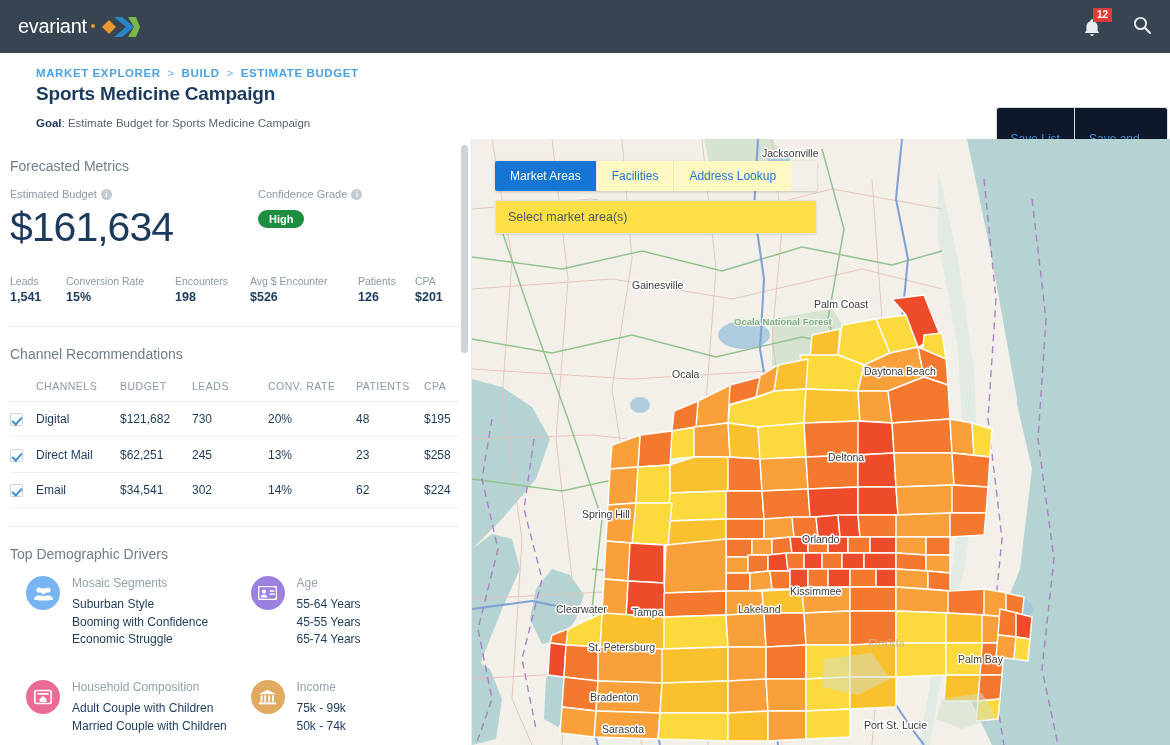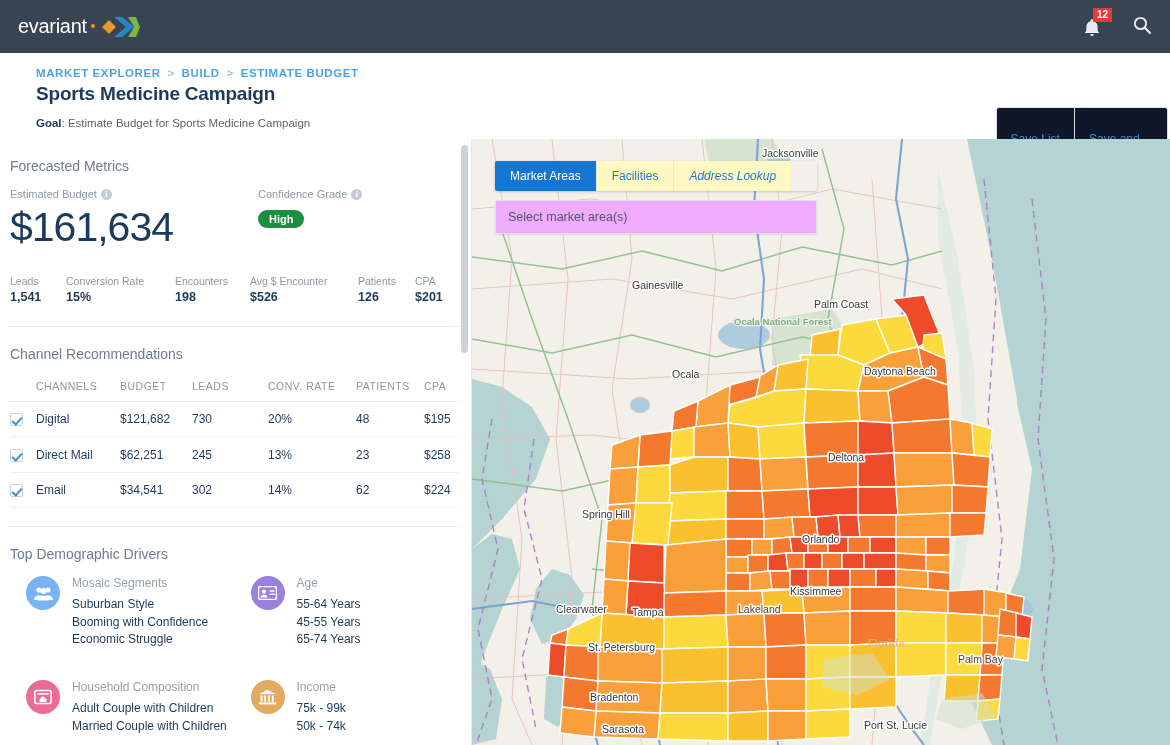--- a/index.html
+++ b/index.html
@@ -132,24 +132,24 @@
     position: absolute; top: 139px; left: 472px; width: 698px; height: 606px;
     overflow: hidden; background: #f1efe9;
   }
   .map svg { position:absolute; top:0; left:0; }
   .map-ctrls { position: absolute; top: 22px; left: 23px; z-index: 30; }
   .tabs { display: flex; box-shadow: 0 1px 3px rgba(0,0,0,.18); border-radius: 2px; overflow:hidden; }
   .tab {
     background:#fef9c3; color:#2179cd; font-size:12px; padding:8px 15px; cursor:pointer;
     border-right:1px solid #e2e6ea;
   }
-  .tab:last-child { border-right:none;font-style:italic; }
+  .tab:last-child { border-right:none; }
   .tab.active { background:#1476d2; color:#fff; }
   .mkt-input {
-    margin-top: 9px; width: 322px; background:#f0abfc; border:1px solid #dfe3e7;
+    margin-top: 9px; width: 322px; background:#fde047; border:1px solid #dfe3e7;
     border-radius:2px; padding:9px 12px; font-size:12.5px; color:#4c5864;
     box-shadow: 0 1px 2px rgba(0,0,0,.10); cursor:text;
   }
   .mlabel { font-size: 10.5px; fill: #3a3a3a; paint-order: stroke; stroke:#fff;
             stroke-width:3px; stroke-linejoin:round; font-family:"Liberation Sans", sans-serif; }
   .mlabel-green { font-size: 9.5px; fill: #7fae84; font-weight:bold; paint-order: stroke; stroke:#eef3ea; stroke-width:2.5px;}
   .mlabel-state { font-size: 11px; fill: #cbb98e; font-weight:bold; }
 </style>
 </head>
 <body>

